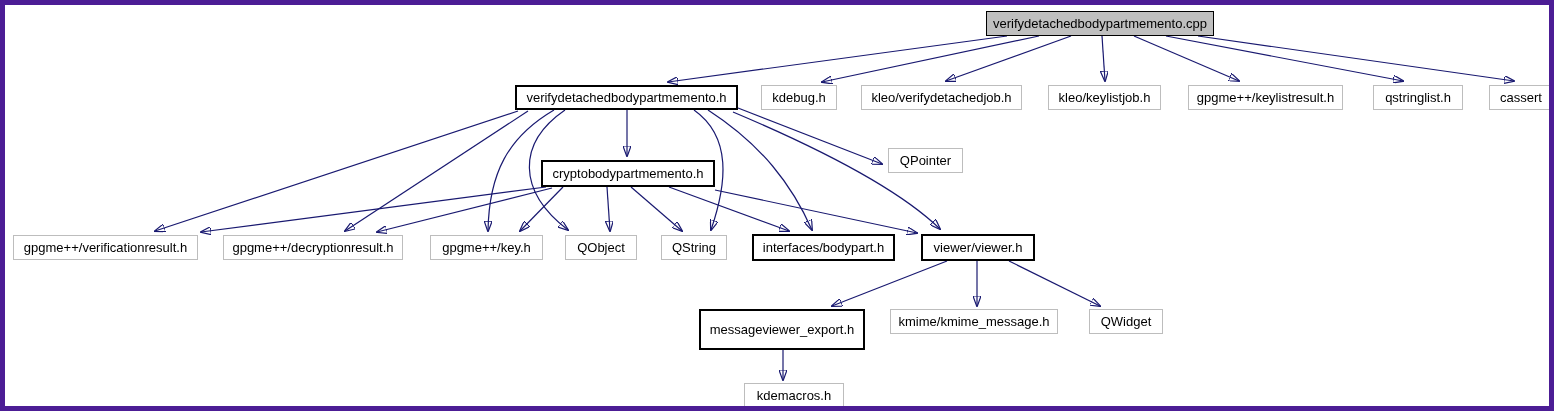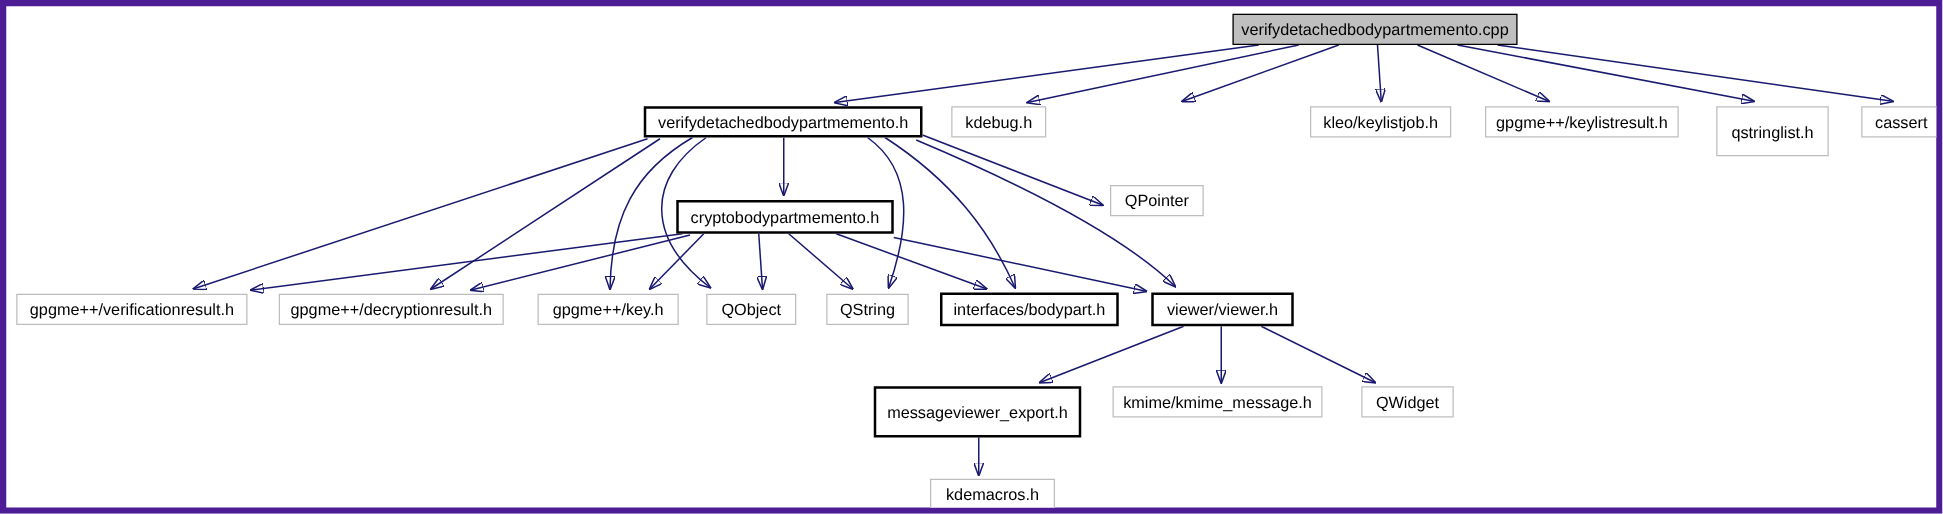--- a/index.html
+++ b/index.html
@@ -69,23 +69,24 @@
     <path d="M972,256 L972,301" marker-end="url(#arrow)"></path>
     <path d="M1004,256 L1095,301" marker-end="url(#arrow)"></path>
 
     <path d="M778,330 L778,375" marker-end="url(#arrow)"></path>
   </svg>
 
   <div class="node root" style="left:981px;top:6px;width:228px;height:25px;">verifydetachedbodypartmemento.cpp</div>
 
   <div class="node doc" style="left:510px;top:80px;width:223px;height:25px;">verifydetachedbodypartmemento.h</div>
   <div class="node" style="left:756px;top:80px;width:76px;height:25px;">kdebug.h</div>
+  <div class="node" style="left:856px;top:80px;width:161px;height:25px;">kleo/verifydetachedjob.h</div>
   <div class="node" style="left:1043px;top:80px;width:113px;height:25px;">kleo/keylistjob.h</div>
   <div class="node" style="left:1183px;top:80px;width:155px;height:25px;">gpgme++/keylistresult.h</div>
-  <div class="node" style="left:1368px;top:80px;width:90px;height:40px;">qstringlist.h</div>
+  <div class="node" style="left:1368px;top:80px;width:90px;height:25px;">qstringlist.h</div>
   <div class="node" style="left:1484px;top:80px;width:64px;height:25px;">cassert</div>
 
   <div class="node doc" style="left:536px;top:155px;width:174px;height:27px;">cryptobodypartmemento.h</div>
   <div class="node" style="left:883px;top:143px;width:75px;height:25px;">QPointer</div>
 
   <div class="node" style="left:8px;top:230px;width:185px;height:25px;">gpgme++/verificationresult.h</div>
   <div class="node" style="left:218px;top:230px;width:180px;height:25px;">gpgme++/decryptionresult.h</div>
   <div class="node" style="left:425px;top:230px;width:113px;height:25px;">gpgme++/key.h</div>
   <div class="node" style="left:560px;top:230px;width:72px;height:25px;">QObject</div>
   <div class="node" style="left:656px;top:230px;width:66px;height:25px;">QString</div>

